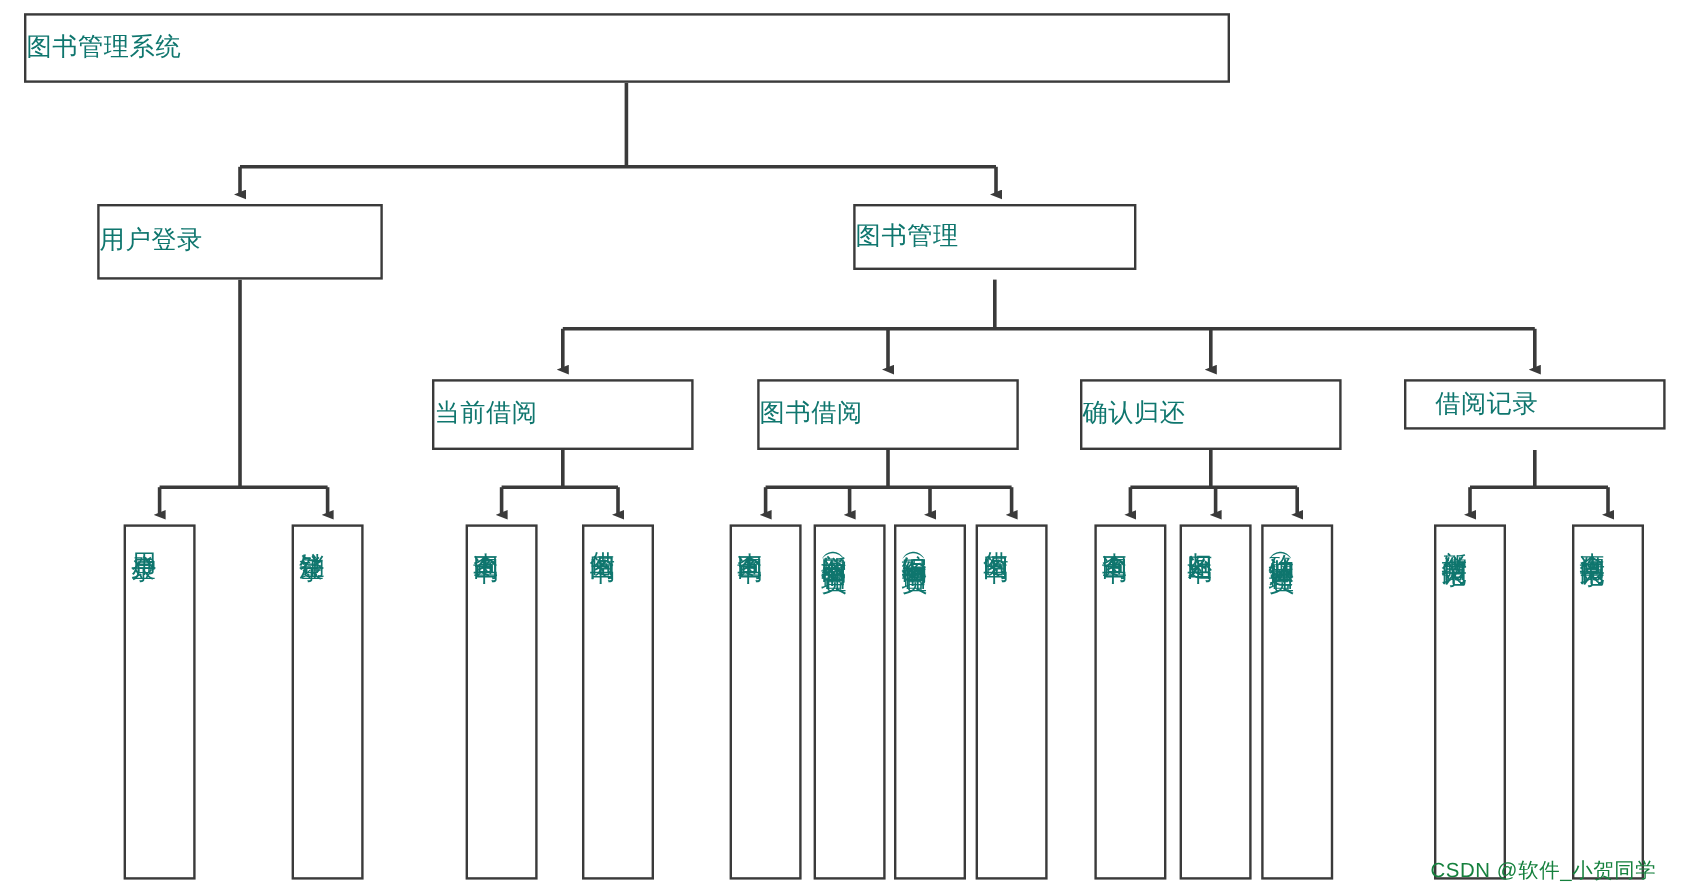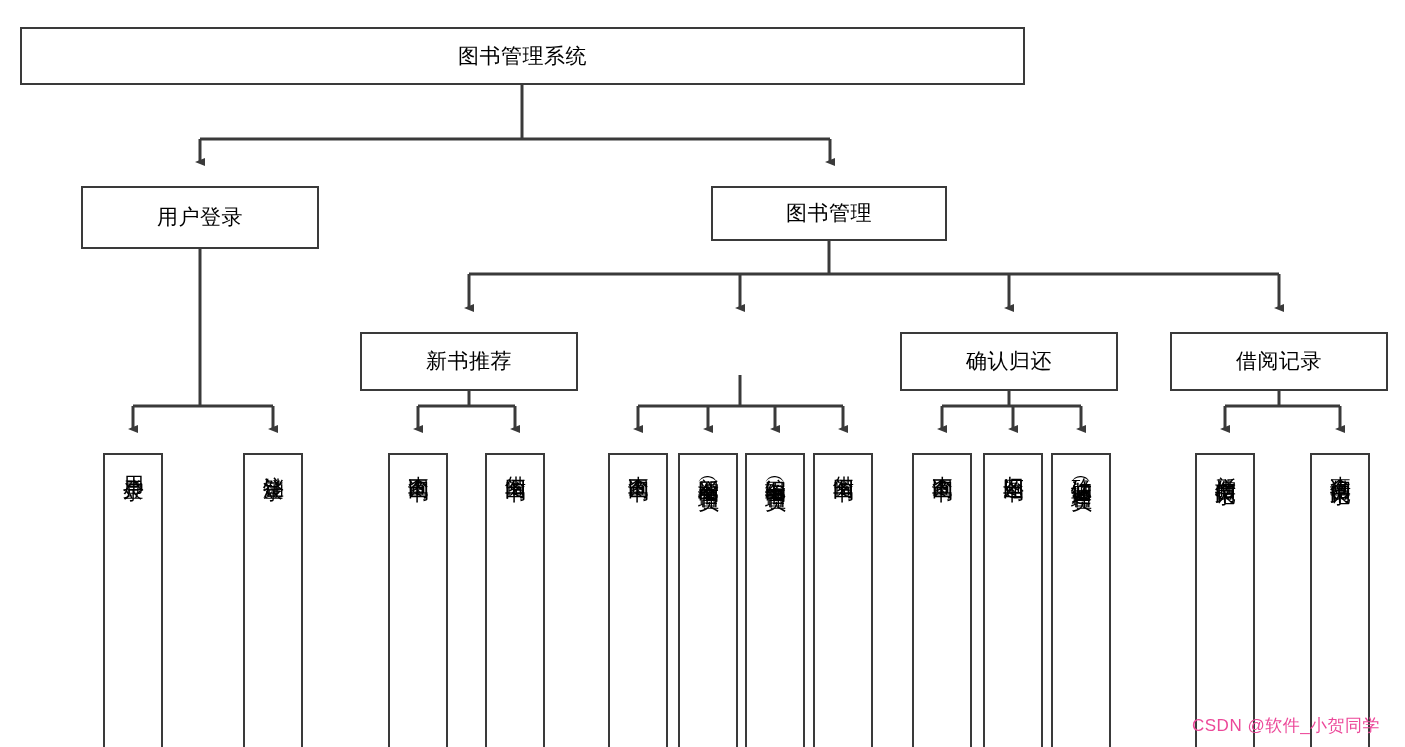--- a/index.html
+++ b/index.html
@@ -25,23 +25,21 @@
     height: 747px;
     pointer-events: none;
   }
   .node {
     position: absolute;
     box-sizing: border-box;
     background: #ffffff;
     border: 2px solid #3a3a3a;
     display: flex;
     align-items: center;
-    justify-content: center;
-    color: #000000;
-    margin-top: 16px;
+    color: #0f766e;
   }
   .node .label {
     display: block;
     text-align: center;
     line-height: 1.18;
     letter-spacing: 0.5px;
   }
   .node.horiz .label {
     font-size: 21px;
   }
@@ -56,21 +54,21 @@
     line-height: 1.28;
     letter-spacing: 2px;
     white-space: nowrap;
   }
   .node.vert.top .label {
     margin-top: 2px;
   }
   .watermark {
     position: absolute;
     font-size: 17px;
-    color: #ec4899;
+    color: #15803d;
     white-space: nowrap;
     letter-spacing: 0.5px;
   }
 </style>
 </head>
 <body>
 
 <div id="canvas">
 
   <svg id="wires" viewBox="0 0 1405 747" xmlns="http://www.w3.org/2000/svg">
@@ -128,26 +126,29 @@
   </div>
 
   <div class="node horiz" id="n-l2-0" style="left: 81px; top: 170px; width: 238px; height: 63px;">
     <span class="label">用户登录</span>
   </div>
   <div class="node horiz" id="n-l2-1" style="left: 711px; top: 170px; width: 236px; height: 55px;">
     <span class="label">图书管理</span>
   </div>
 
   <div class="node horiz" id="n-l3-0" style="left: 360px; top: 316px; width: 218px; height: 59px;">
-    <span class="label">新书推荐</span>
+    <span class="label">当前借阅</span>
+  </div>
+  <div class="node horiz" id="n-l3-1" style="left: 631px; top: 316px; width: 218px; height: 59px;">
+    <span class="label">图书借阅</span>
   </div>
   <div class="node horiz" id="n-l3-2" style="left: 900px; top: 316px; width: 218px; height: 59px;">
     <span class="label">确认归还</span>
   </div>
-  <div class="node horiz" id="n-l3-3" style="left: 1170px; top: 316px; width: 218px; height: 59px;">
+  <div class="node horiz" id="n-l3-3" style="left: 1170px; top: 316px; width: 218px; height: 42px; padding-left: 24px;">
     <span class="label">借阅记录</span>
   </div>
 
   <div class="node vert" id="n-leaf-0" style="left: 103px; top: 437px; width: 60px; height: 296px;">
     <span class="label">用户登录</span>
   </div>
   <div class="node vert" id="n-leaf-1" style="left: 243px; top: 437px; width: 60px; height: 296px;">
     <span class="label">注销登录</span>
   </div>
   <div class="node vert" id="n-leaf-2" style="left: 388px; top: 437px; width: 60px; height: 296px;">

